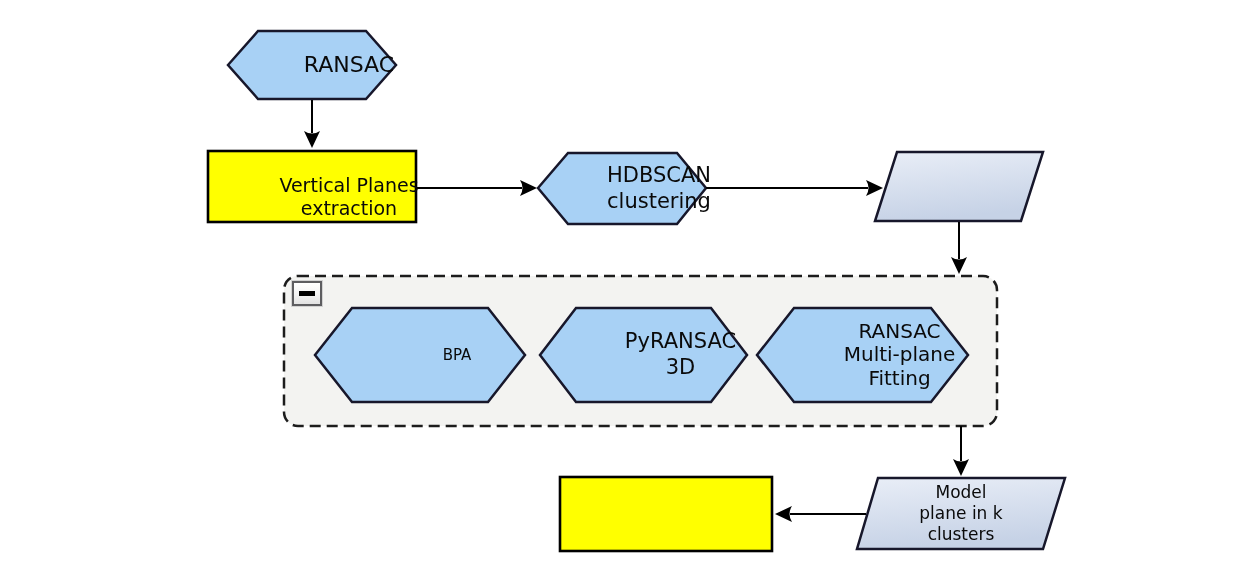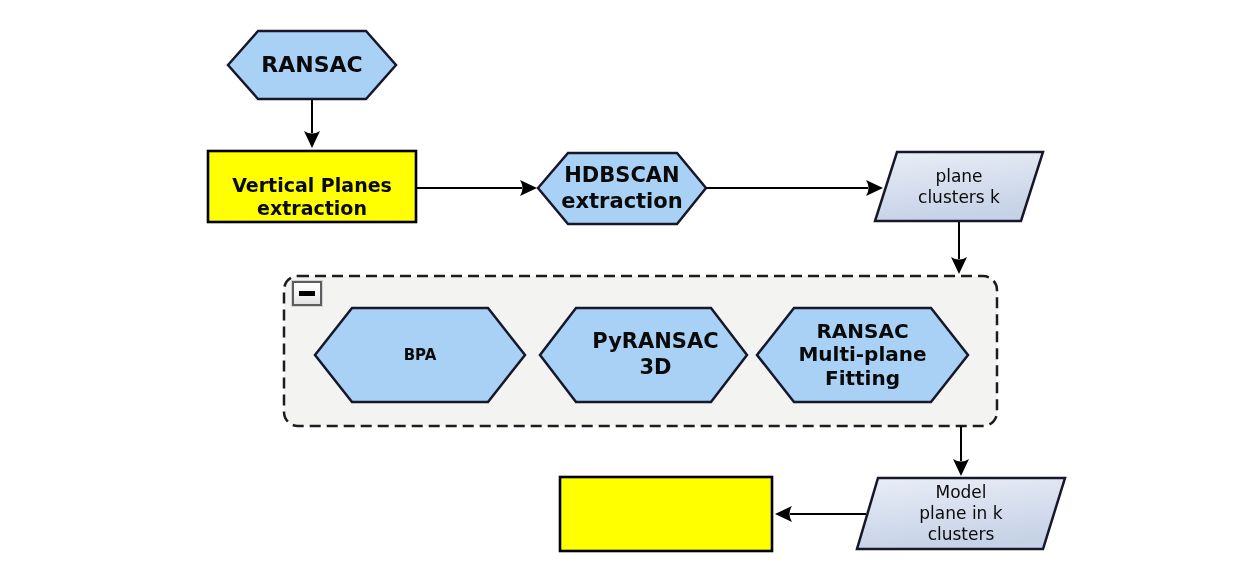--- a/index.html
+++ b/index.html
@@ -16,27 +16,27 @@
     position: absolute;
     display: flex;
     align-items: center;
     justify-content: center;
     text-align: center;
     white-space: pre-line;
     color: #0a0a0a;
     line-height: 1.22;
     pointer-events: none;
   }
-  .bold { font-weight: bold; }
+  .bold { font-weight: normal; margin-left: 37px; }
   .lbl-ransac        { left:228px; top:31px;  width:168px; height:68px; font-size:22px; }
   .lbl-vplanes       { left:208px; top:151px; width:208px; height:92px; font-size:19px; }
   .lbl-hdbscan       { left:538px; top:153px; width:168px; height:71px; font-size:21px; }
   .lbl-planeclusters { left:875px; top:152px; width:168px; height:69px; font-size:17px; }
   .lbl-bpa           { left:315px; top:308px; width:210px; height:94px; font-size:15px; }
-  .lbl-pyransac      { left:552px; top:308px; width:207px; height:94px; font-size:21px; }
+  .lbl-pyransac      { left:540px; top:308px; width:207px; height:94px; font-size:21px; }
   .lbl-multi         { left:757px; top:308px; width:211px; height:94px; font-size:20px; line-height:1.18; }
   .lbl-model         { left:560px; top:477px; width:212px; height:74px; font-size:20px; }
   .lbl-fitted        { left:857px; top:478px; width:208px; height:71px; font-size:17px; }
   .minus-btn {
     position: absolute;
     left: 292px; top: 281px;
     width: 30px; height: 25px;
     box-sizing: border-box;
     border: 2px solid #5d5d60;
     box-shadow: 0 0 0 1px #d2d2d2;
@@ -106,24 +106,22 @@
   <div class="minus-btn">
     <div class="minus-bar"></div>
   </div>
 
   <div class="label bold lbl-ransac">RANSAC</div>
 
   <div class="label bold lbl-vplanes">Vertical Planes
 extraction</div>
 
   <div class="label bold lbl-hdbscan">HDBSCAN
-extraction</div>
+clustering</div>
 
-  <div class="label lbl-planeclusters">plane
-clusters k</div>
 
   <div class="label bold lbl-bpa">BPA</div>
 
   <div class="label bold lbl-pyransac">PyRANSAC
 3D</div>
 
   <div class="label bold lbl-multi">RANSAC
 Multi-plane
 Fitting</div>
 

